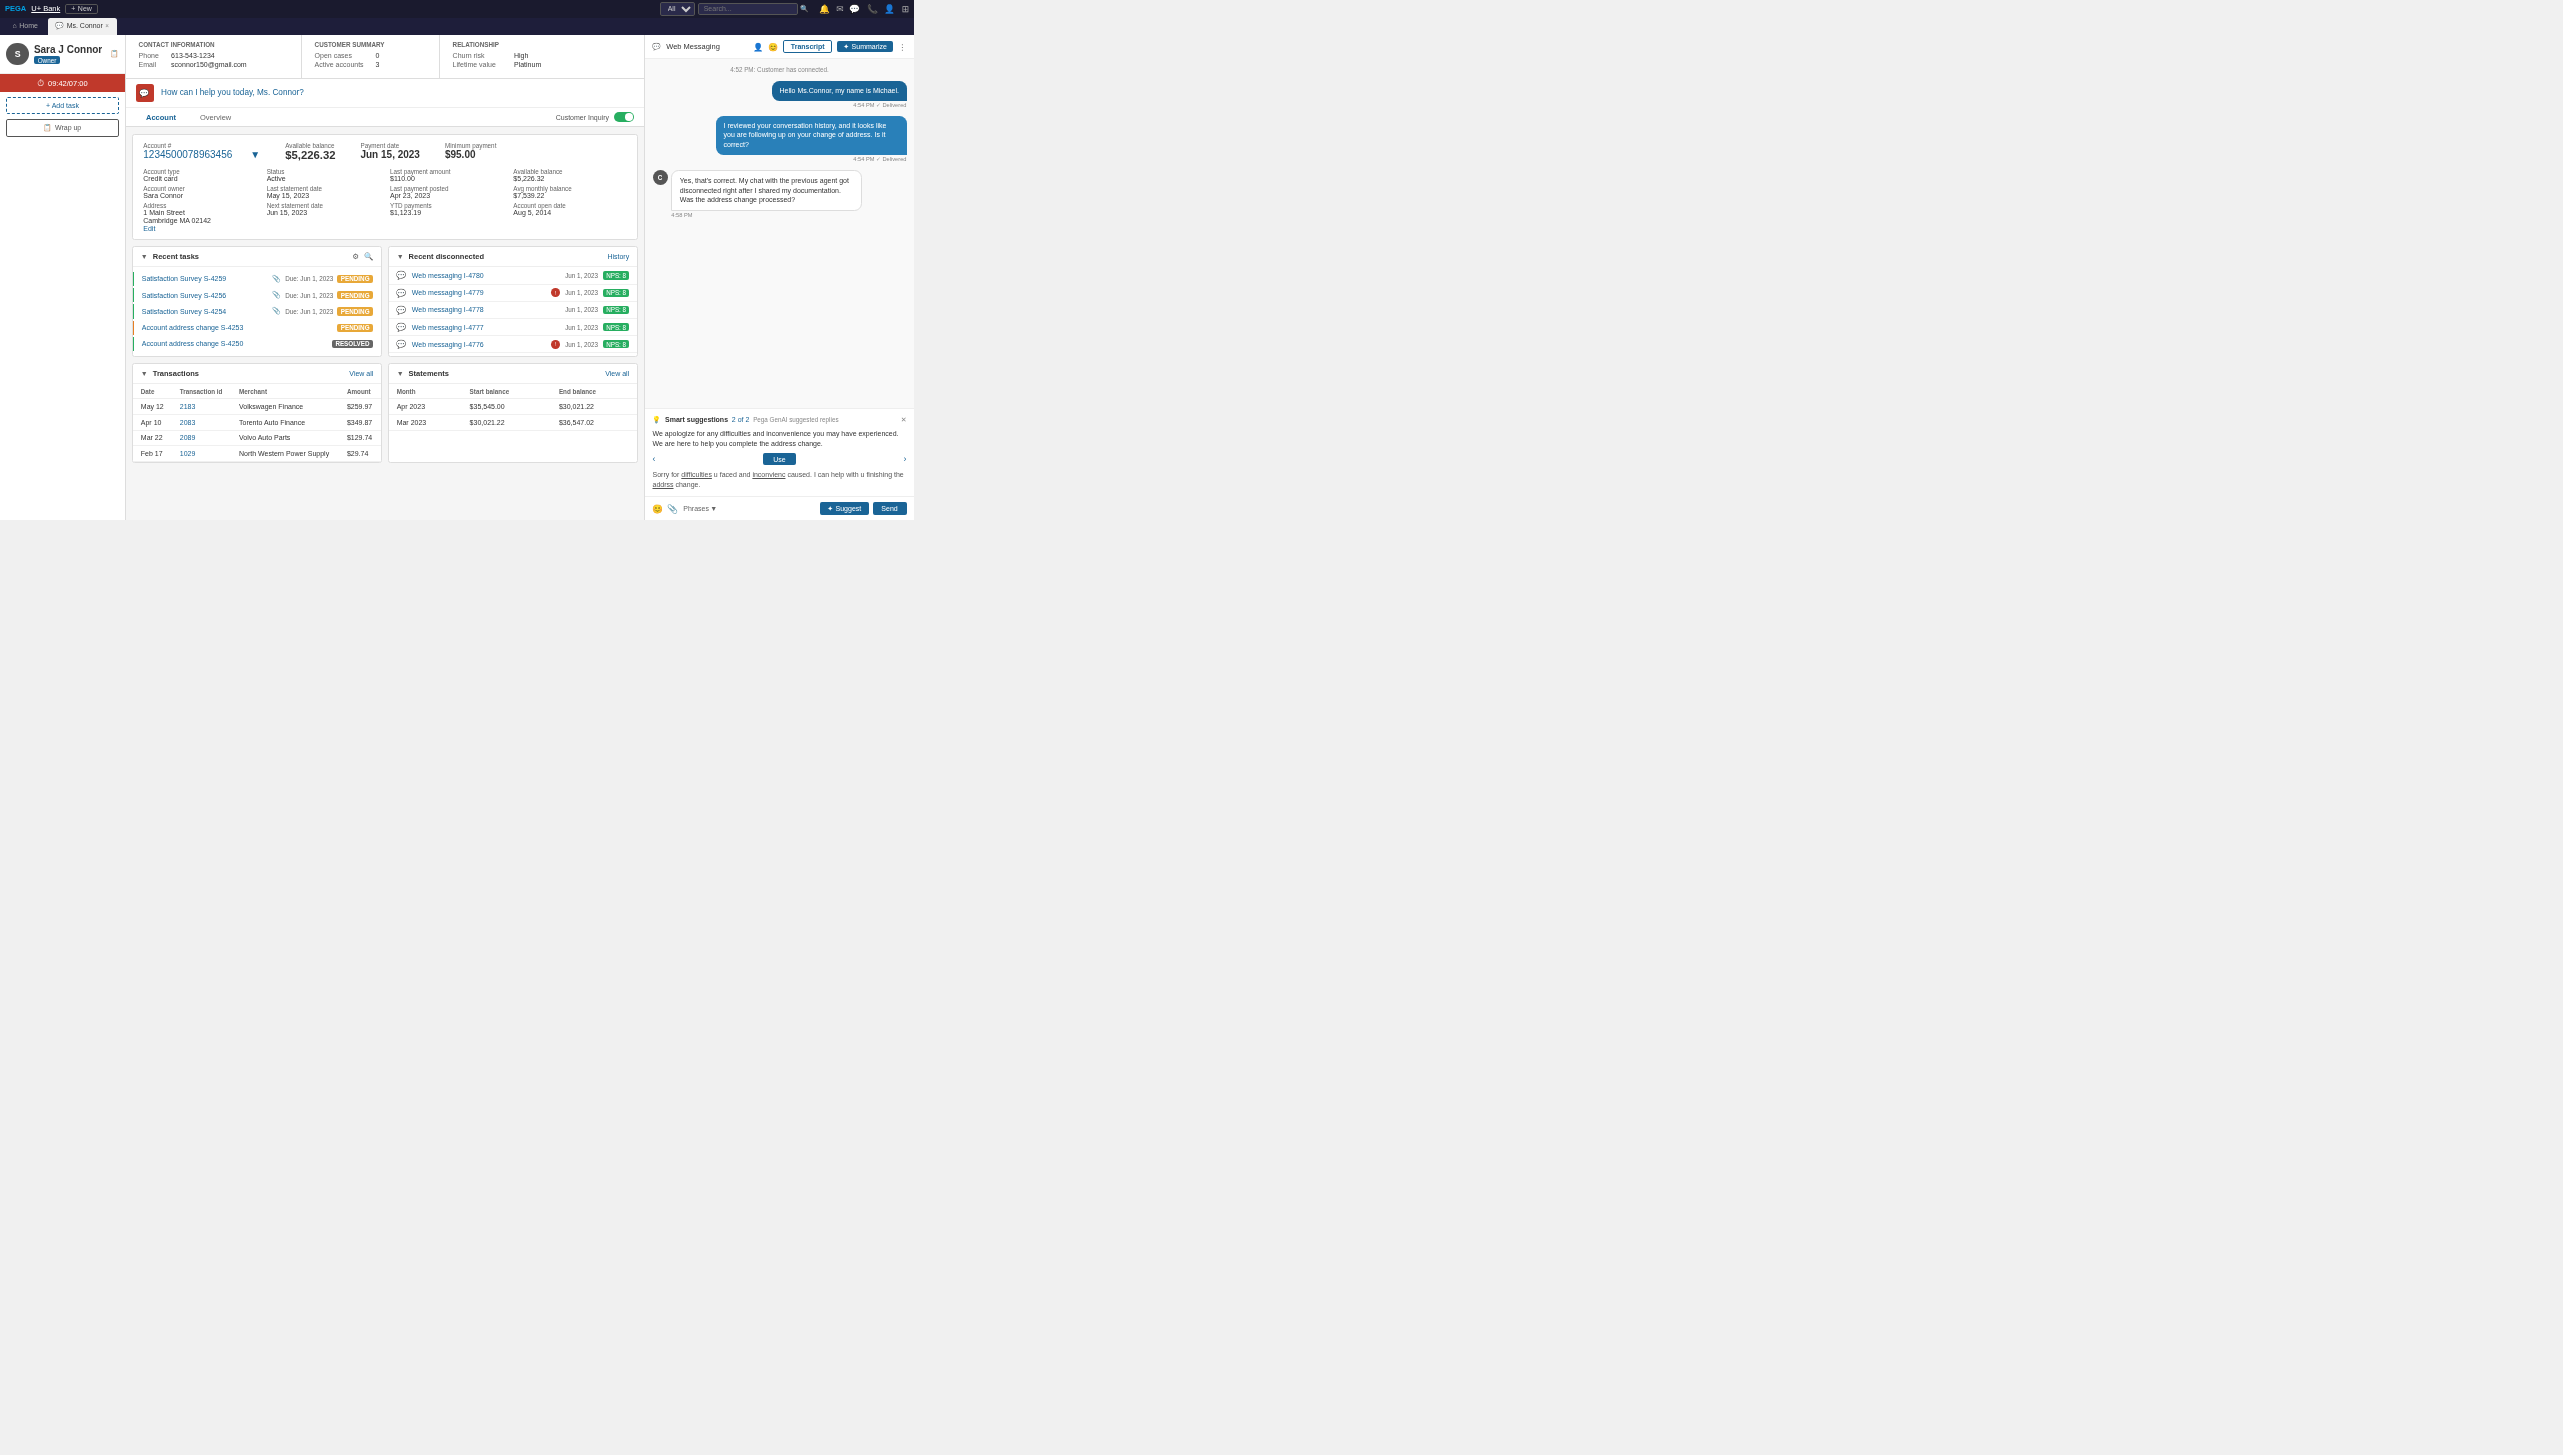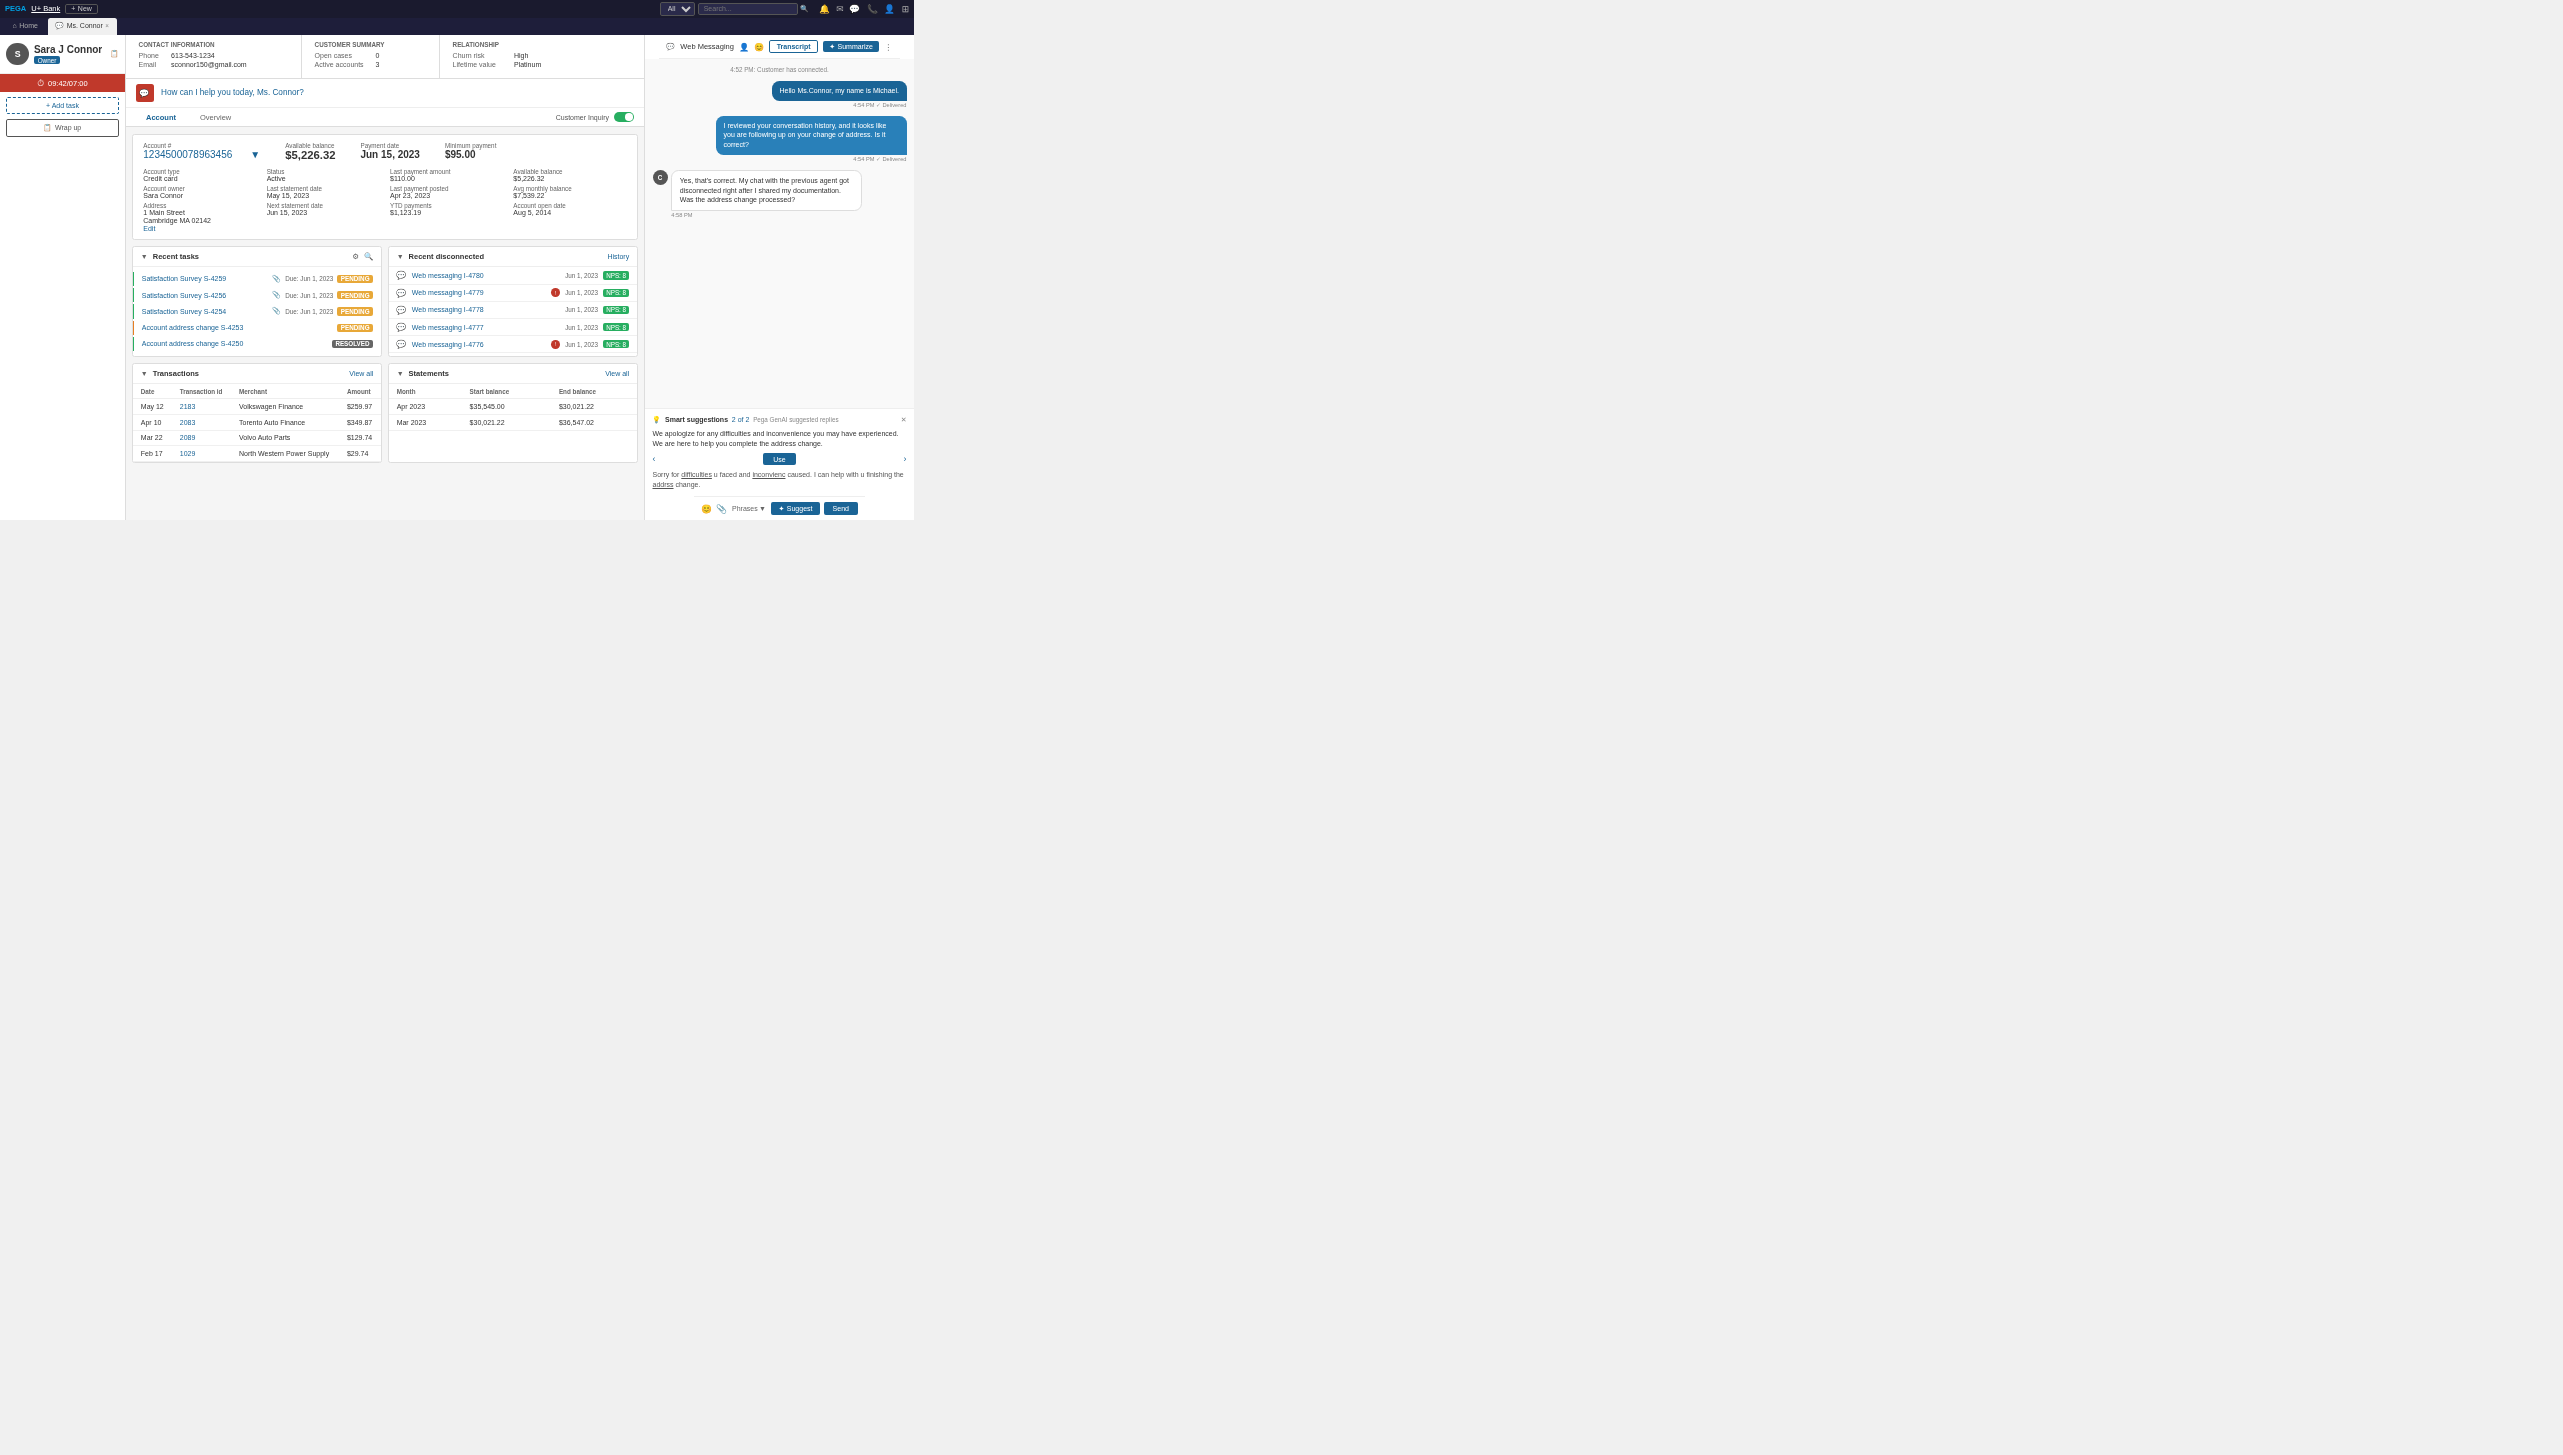--- a/index.html
+++ b/index.html
@@ -421,21 +421,20 @@
       border-bottom: 0.6px solid #f0f0f0;
     }
 
     
     .right-panel {
       width: 270px;
       background: #fff;
       border-left: 0.6px solid #ddd;
       display: flex;
       flex-direction: column;
-      align-items: center;
     }
     .right-panel-header {
       display: flex;
       align-items: center;
       padding: 5px 7.5px;
       border-bottom: 0.6px solid #eee;
       gap: 5px;
     }
     .messaging-label { font-size: 7.5px; font-weight: 500; color: #333; }
     .right-panel-actions { margin-left: auto; display: flex; gap: 5px; align-items: center; }

